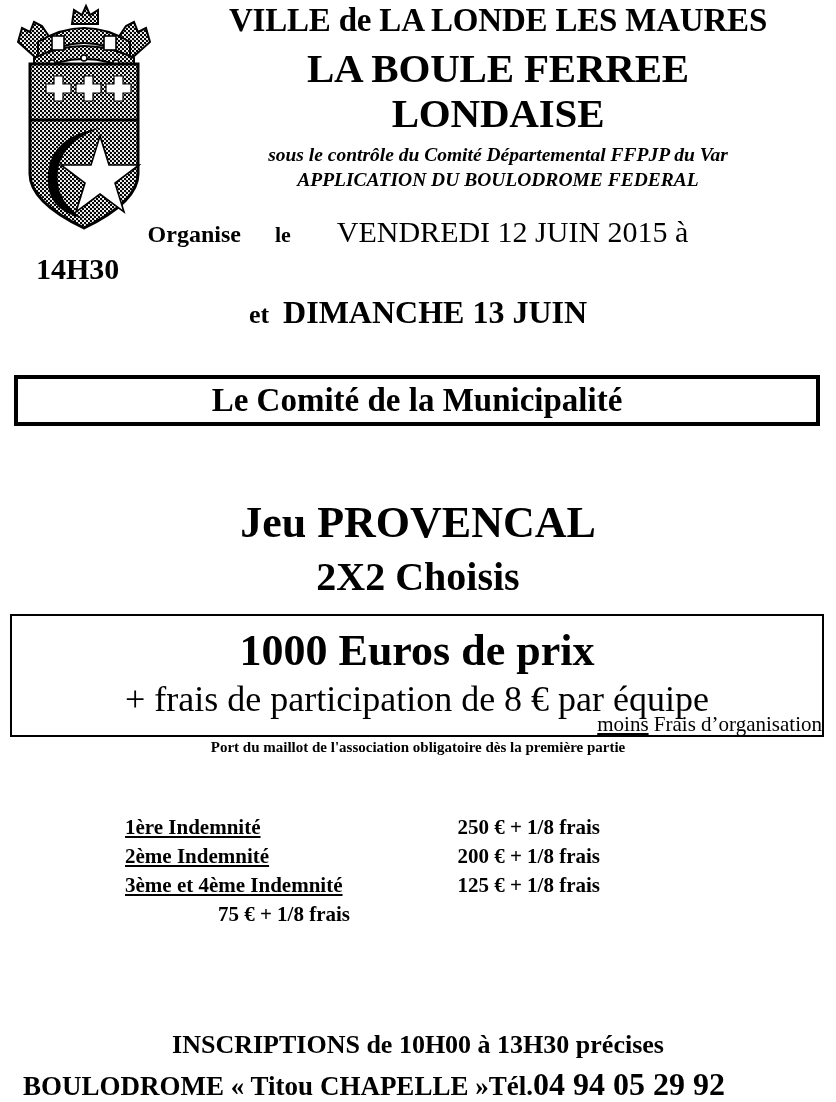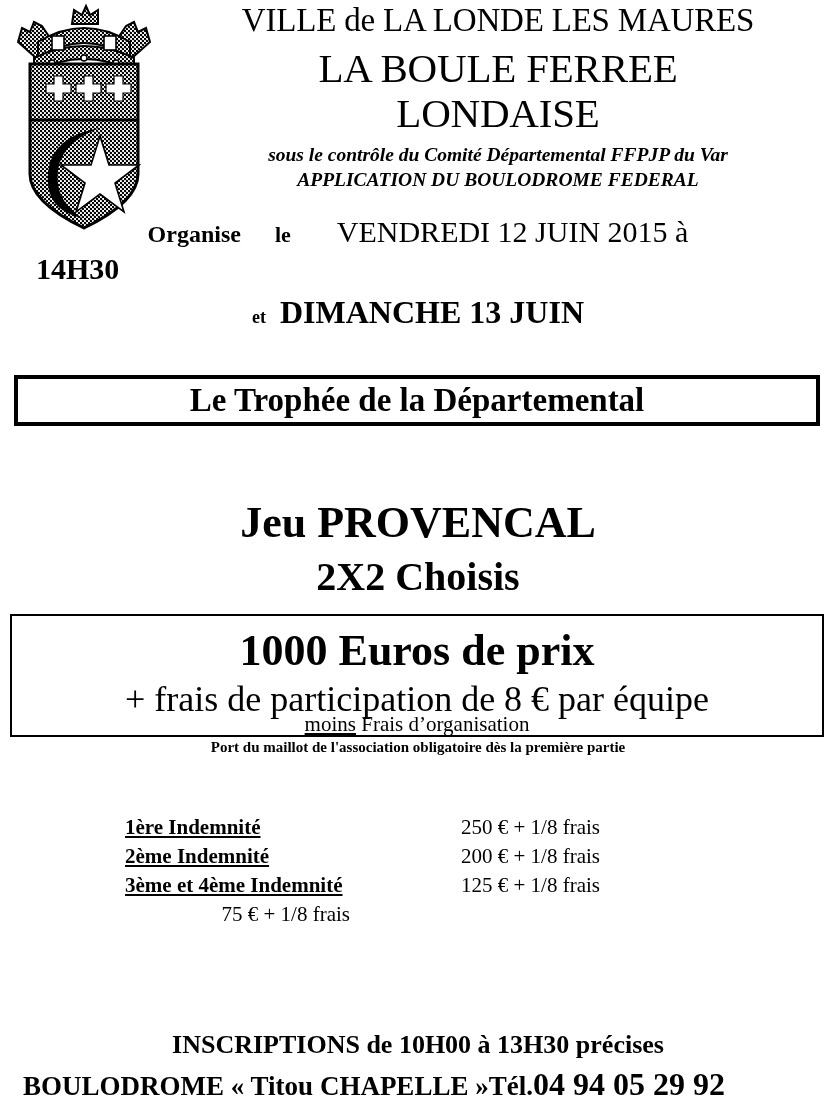--- a/index.html
+++ b/index.html
@@ -26,21 +26,21 @@
     height: 230px;
   }
   #crest svg { display: block; width: 152px; height: 230px; }
 
   
   .hdr {
     position: absolute;
     left: 160px;
     width: 676px;
     text-align: center;
-    font-weight: normal;
+    font-weight: bold;
     line-height: 1.0;
     white-space: nowrap;
   }
   #title-line-1 { top: 4px;  font-size: 33px; letter-spacing: -0.2px; }
   #title-line-2 { top: 48px; font-size: 41px; letter-spacing: -0.2px; }
   #title-line-3 { top: 93px; font-size: 41px; letter-spacing: -0.2px; }
 
   .subhdr {
     position: absolute;
     left: 160px;
@@ -78,21 +78,21 @@
   }
 
   #dimanche-row {
     position: absolute;
     left: 0;
     top: 294px;
     width: 836px;
     text-align: center;
     white-space: nowrap;
   }
-  #dimanche-row .w-et { font-size: 18px; font-weight: bold; }
+  #dimanche-row .w-et { font-size: 26px; font-weight: bold; }
   #dimanche-row .gap2 { display: inline-block; width: 14px; }
   #dimanche-row .w-date2 { font-size: 32px; font-weight: bold; }
 
   
   #trophy-box {
     position: absolute;
     left: 14px;
     top: 375px;
     width: 806px;
     height: 51px;
@@ -157,21 +157,21 @@
     width: 810px;
     text-align: center;
     font-size: 36px;
     white-space: nowrap;
   }
   #prize-deduction {
     position: absolute;
     left: 0;
     top: 96px;
     width: 810px;
-    text-align: center;
+    text-align: right;
     font-size: 21px;
     white-space: nowrap;
   }
   #prize-deduction .u { text-decoration: underline; }
 
   #jersey-note {
     position: absolute;
     left: 0;
     top: 739px;
     width: 836px;
@@ -197,21 +197,21 @@
   .ind-label {
     width: 265px;
     font-size: 21px;
     font-weight: bold;
     text-decoration: underline;
   }
   .ind-value {
     width: 225px;
     text-align: right;
     font-size: 21px;
-    font-weight: normal;
+    font-weight: bold;
     padding-right: 15px;
   }
 
   
   #registration-line {
     position: absolute;
     left: 0;
     top: 1030px;
     width: 836px;
     text-align: center;
@@ -296,21 +296,21 @@
 <div id="organise-row">
   <span class="w-organise">Organise</span><span class="gap1"></span><span class="w-le">le</span>
   <span class="w-date1">VENDREDI 12 JUIN 2015 à</span>
 </div>
 <div id="hour-row">14H30</div>
 <div id="dimanche-row">
   <span class="w-et">et</span><span class="gap2"></span><span class="w-date2">DIMANCHE 13 JUIN</span>
 </div>
 
 <div id="trophy-box">
-  <div id="trophy-title">Le Trophée de la Départemental</div>
+  <div id="trophy-title">Le Comité de la Municipalité</div>
 </div>
 
 <div id="game-type">Jeu PROVENCAL</div>
 <div id="game-format">2X2 Choisis</div>
 
 <div id="prize-box">
   <div id="prize-amount">1000 Euros de prix</div>
   <div id="prize-fee">+ frais de participation de 8 € par équipe</div>
   <div id="prize-deduction">
     <span class="u">moins</span><span> Frais d’organisation</span>

